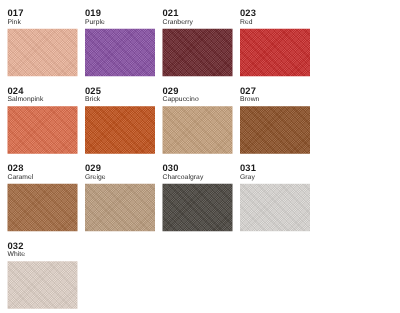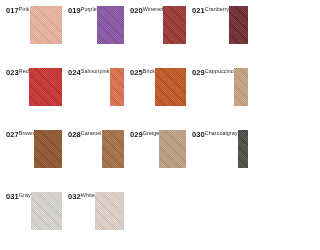--- a/index.html
+++ b/index.html
@@ -25,20 +25,21 @@
     grid-template-rows: repeat(4, 56px);
     column-gap: 6px;
     row-gap: 6px;
     align-content: start;
   }
 
   .swatch-cell {
     width: 56px;
     height: 56px;
     display: flex;
+    flex-direction: column;
     align-items: flex-start;
     justify-content: flex-start;
   }
 
   .swatch-code {
     font-size: 7.5px;
     font-weight: bold;
     line-height: 9px;
     color: #1b1b1b;
     letter-spacing: 0.1px;
@@ -93,25 +94,20 @@
       <div class="swatch-code">017</div>
       <div class="swatch-name">Pink</div>
       <div class="swatch-chip" style="background-color: rgb(238, 183, 158);"></div>
     </div>
     <div class="swatch-cell">
       <div class="swatch-code">019</div>
       <div class="swatch-name">Purple</div>
       <div class="swatch-chip" style="background-color: rgb(139, 84, 168);"></div>
     </div>
     <div class="swatch-cell">
-      <div class="swatch-code">020</div>
-      <div class="swatch-name">Winered</div>
-      <div class="swatch-chip" style="background-color: rgb(157, 52, 48);"></div>
-    </div>
-    <div class="swatch-cell">
       <div class="swatch-code">021</div>
       <div class="swatch-name">Cranberry</div>
       <div class="swatch-chip" style="background-color: rgb(110, 42, 48);"></div>
     </div>
     <div class="swatch-cell">
       <div class="swatch-code">023</div>
       <div class="swatch-name">Red</div>
       <div class="swatch-chip" style="background-color: rgb(204, 47, 47);"></div>
     </div>
     <div class="swatch-cell">

